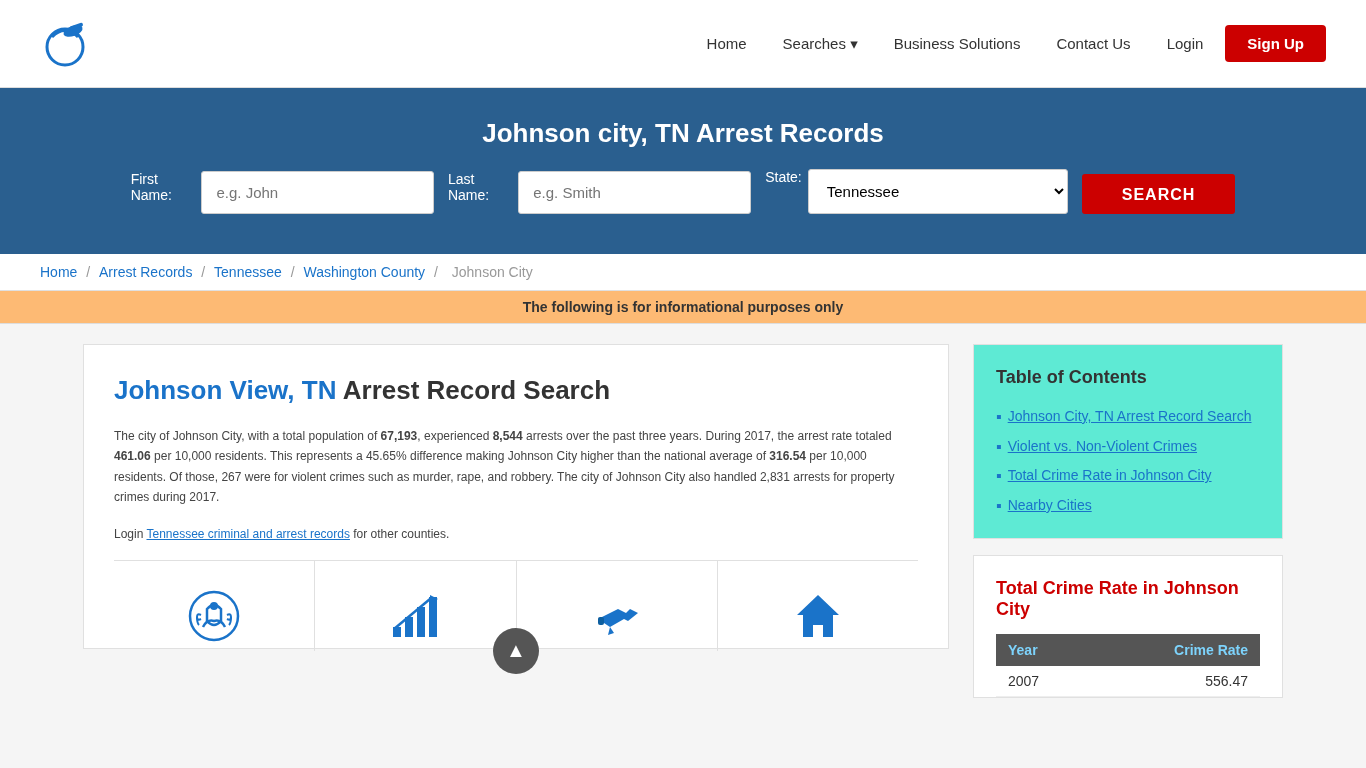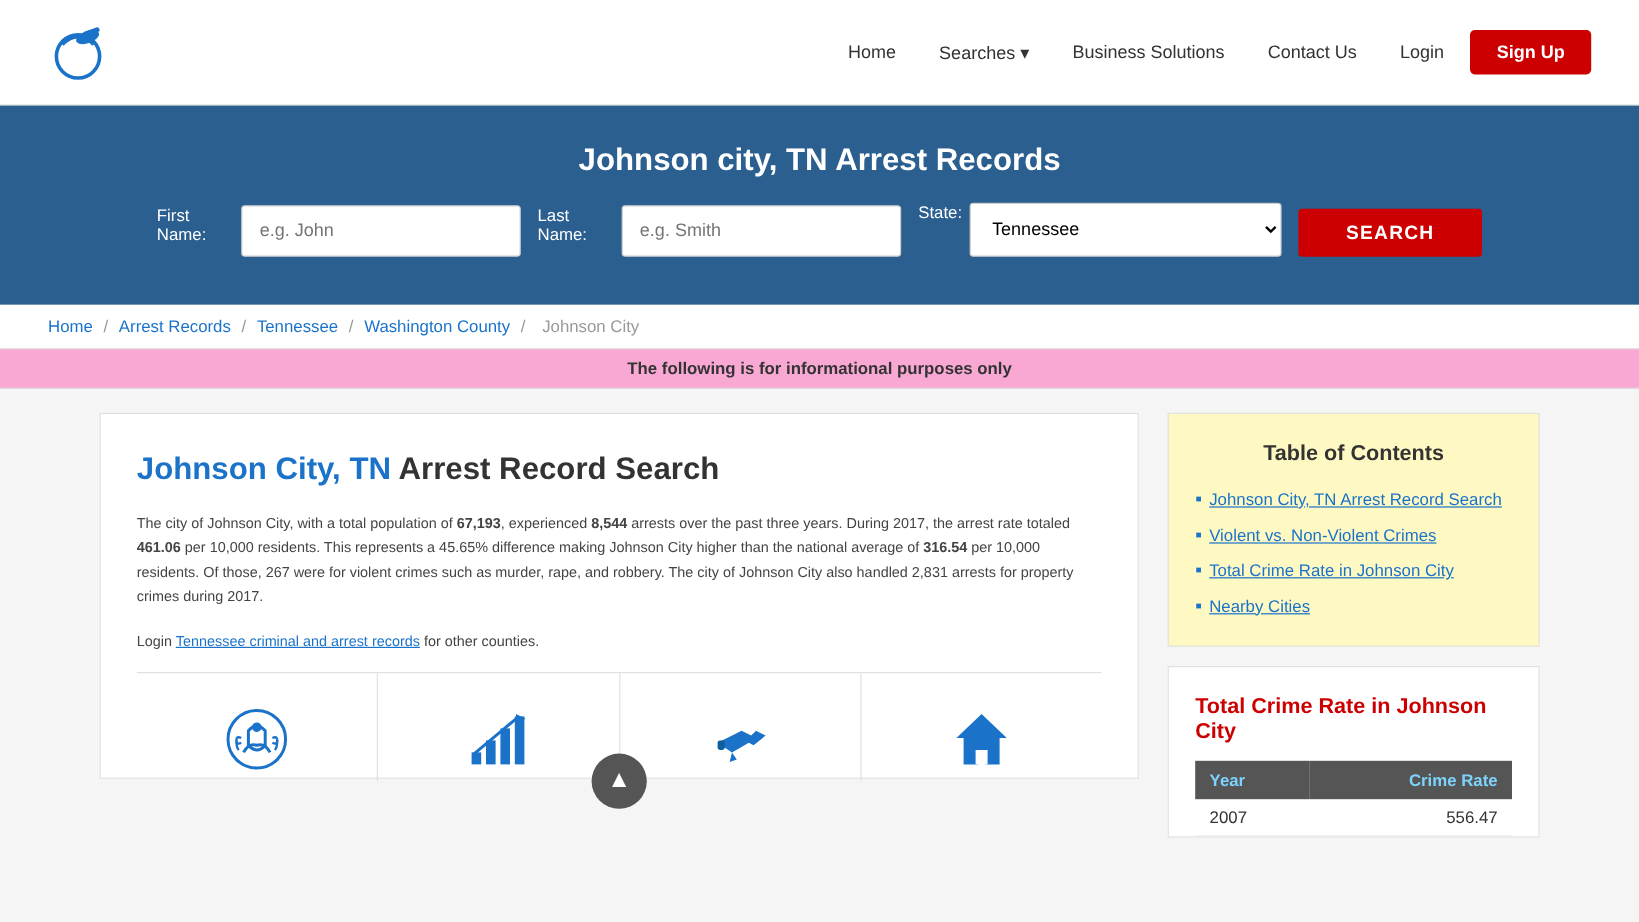--- a/index.html
+++ b/index.html
@@ -96,21 +96,21 @@
       padding: 10px 40px;
       font-size: 14px;
       color: #555;
       border-bottom: 1px solid #e0e0e0;
     }
     .breadcrumb a { color: #1a73c9; text-decoration: none; }
     .breadcrumb span { margin: 0 5px; color: #999; }
 
     
     .info-bar {
-      background: #f9a8d4;
+      background: #fdba74;
       text-align: center;
       padding: 8px;
       font-size: 14px;
       color: #333;
       font-weight: 500;
       border-bottom: 1px solid #ddd;
     }
 
     
     .main-content {
@@ -162,24 +162,23 @@
     .sidebar {
       width: 310px;
       flex-shrink: 0;
       display: flex;
       flex-direction: column;
       gap: 16px;
     }
 
     
     .toc-box {
-      background: #fef9c3;
+      background: #5eead4;
       border: 1px solid #e0e0e0;
       padding: 22px 22px 18px;
-      text-align: center;
     }
     .toc-box h3 {
       font-size: 18px;
       color: #333;
       margin-bottom: 14px;
       font-weight: bold;
     }
     .toc-list { list-style: none; }
     .toc-list li {
       display: flex;
@@ -360,21 +359,21 @@
 </div>
 
 <div class="info-bar">
   <strong>The following is for informational purposes only</strong>
 </div>
 
 <div class="main-content">
 
   <div class="content-left">
     <h2>
-      <span class="highlight">Johnson City, TN</span><span> Arrest Record Search</span>
+      <span class="highlight">Johnson View, TN</span><span> Arrest Record Search</span>
     </h2>
 
     <p>
       The city of Johnson City, with a total population of <strong>67,193</strong>, experienced <strong>8,544</strong> arrests over the past three years. During 2017, the arrest rate totaled <strong>461.06</strong> per 10,000 residents. This represents a 45.65% difference making Johnson City higher than the national average of <strong>316.54</strong> per 10,000 residents. Of those, 267 were for violent crimes such as murder, rape, and robbery. The city of Johnson City also handled 2,831 arrests for property crimes during 2017.
     </p>
 
     <p>
       <span>Login </span><a href="#">Tennessee criminal and arrest records</a><span> for other counties.</span>
     </p>
 

